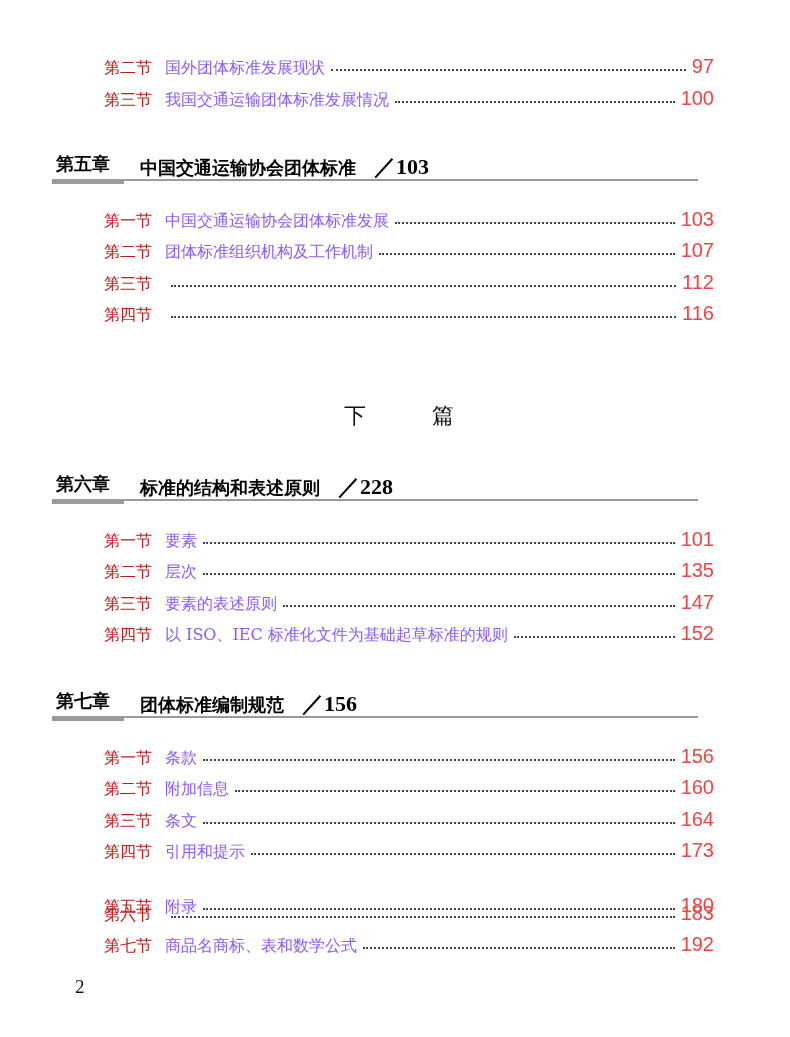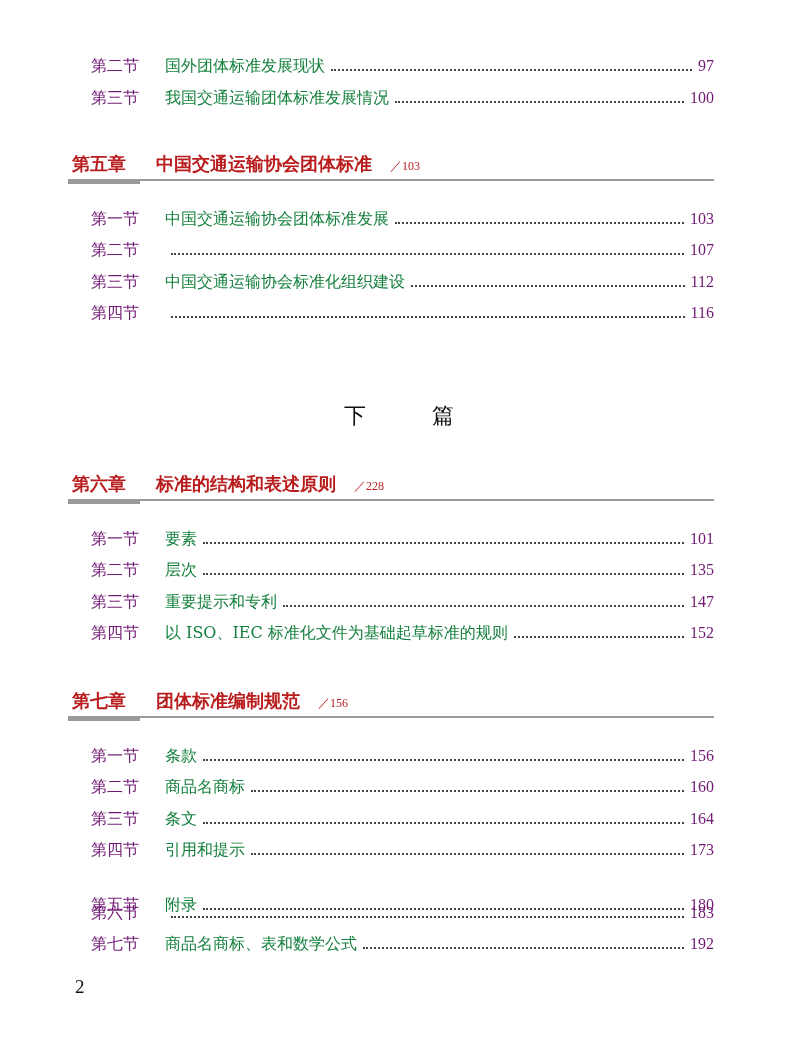--- a/index.html
+++ b/index.html
@@ -6,35 +6,35 @@
     body {
       width: 790px; height: 1037px; position: relative; overflow: hidden;
       color: #1a1a1a;
       font-family: "DejaVu Serif", "Liberation Serif", serif;
     }
     .entry {
       position: absolute; left: 91px; width: 623px; height: 26px;
       display: flex; align-items: baseline;
       font-size: 16px; line-height: 26px;
     }
-    .entry .num { width: 74px; flex: none; color: #701a75; }
-    .entry .title { flex: none; white-space: nowrap; color: #15803d; }
+    .entry .num { width: 74px; flex: none; color: #b91c1c; text-align: center; }
+    .entry .title { flex: none; white-space: nowrap; color: #8b5cf6; }
     .entry .dots {
       flex: 1 1 auto; margin: 0 6px; height: 1px; align-self: center;
       border-bottom: 2px dotted #444; position: relative; top: 3px;
     }
-    .entry .page { flex: none; font-family: Liberation Serif, serif; font-size: 16px; color: #701a75; }
+    .entry .page { flex: none; font-family: Liberation Sans, sans-serif; font-size: 20px; color: #ef4444; }
     .chapter {
-      position: absolute; left: 68px; width: 646px; height: 32px;
+      position: absolute; left: 52px; width: 646px; height: 32px;
       font-family: "DejaVu Sans", "Liberation Sans", sans-serif;
-      font-size: 18px; color: #b91c1c;
+      font-size: 18px; color: #000000;
     }
     .chapter .ch-num { position: absolute; left: 4px; top: 0; font-weight: bold; }
     .chapter .ch-title { position: absolute; left: 88px; top: 0; font-weight: bold; white-space: nowrap; }
-    .chapter .ch-page { font-family: "Liberation Serif", serif; font-weight: normal; font-size: 12px; margin-left: 18px; }
+    .chapter .ch-page { font-family: "Liberation Serif", serif; font-weight: bold; font-size: 22px; margin-left: 18px; }
     .chapter .rule-thin {
       position: absolute; left: 0; right: 0; top: 27px; height: 2px; background: #9a9a9a;
     }
     .chapter .rule-thick {
       position: absolute; left: 0; width: 72px; top: 27px; height: 5px; background: #9a9a9a;
     }
     .part-title {
       position: absolute; top: 401px; left: 344px; width: 110px;
       display: flex; justify-content: space-between;
       font-family: "DejaVu Sans", sans-serif; font-size: 22px; color: #111;
@@ -68,26 +68,26 @@
 </div>
 
 <div class="entry" style="top:206px;">
   <span class="num">第一节</span>
   <span class="title">中国交通运输协会团体标准发展</span>
   <span class="dots"></span>
   <span class="page">103</span>
 </div>
 <div class="entry" style="top:237px;">
   <span class="num">第二节</span>
+  <span class="title">团体标准组织机构及工作机制</span>
   <span class="dots"></span>
   <span class="page">107</span>
 </div>
 <div class="entry" style="top:269px;">
   <span class="num">第三节</span>
-  <span class="title">中国交通运输协会标准化组织建设</span>
   <span class="dots"></span>
   <span class="page">112</span>
 </div>
 <div class="entry" style="top:300px;">
   <span class="num">第四节</span>
   <span class="dots"></span>
   <span class="page">116</span>
 </div>
 
 <div class="part-title">
@@ -109,21 +109,21 @@
   <span class="page">101</span>
 </div>
 <div class="entry" style="top:557px;">
   <span class="num">第二节</span>
   <span class="title">层次</span>
   <span class="dots"></span>
   <span class="page">135</span>
 </div>
 <div class="entry" style="top:589px;">
   <span class="num">第三节</span>
-  <span class="title">重要提示和专利</span>
+  <span class="title">要素的表述原则</span>
   <span class="dots"></span>
   <span class="page">147</span>
 </div>
 <div class="entry" style="top:620px;">
   <span class="num">第四节</span>
   <span class="title">以 ISO、IEC 标准化文件为基础起草标准的规则</span>
   <span class="dots"></span>
   <span class="page">152</span>
 </div>
 
@@ -135,21 +135,21 @@
 </div>
 
 <div class="entry" style="top:743px;">
   <span class="num">第一节</span>
   <span class="title">条款</span>
   <span class="dots"></span>
   <span class="page">156</span>
 </div>
 <div class="entry" style="top:774px;">
   <span class="num">第二节</span>
-  <span class="title">商品名商标</span>
+  <span class="title">附加信息</span>
   <span class="dots"></span>
   <span class="page">160</span>
 </div>
 <div class="entry" style="top:806px;">
   <span class="num">第三节</span>
   <span class="title">条文</span>
   <span class="dots"></span>
   <span class="page">164</span>
 </div>
 <div class="entry" style="top:837px;">

